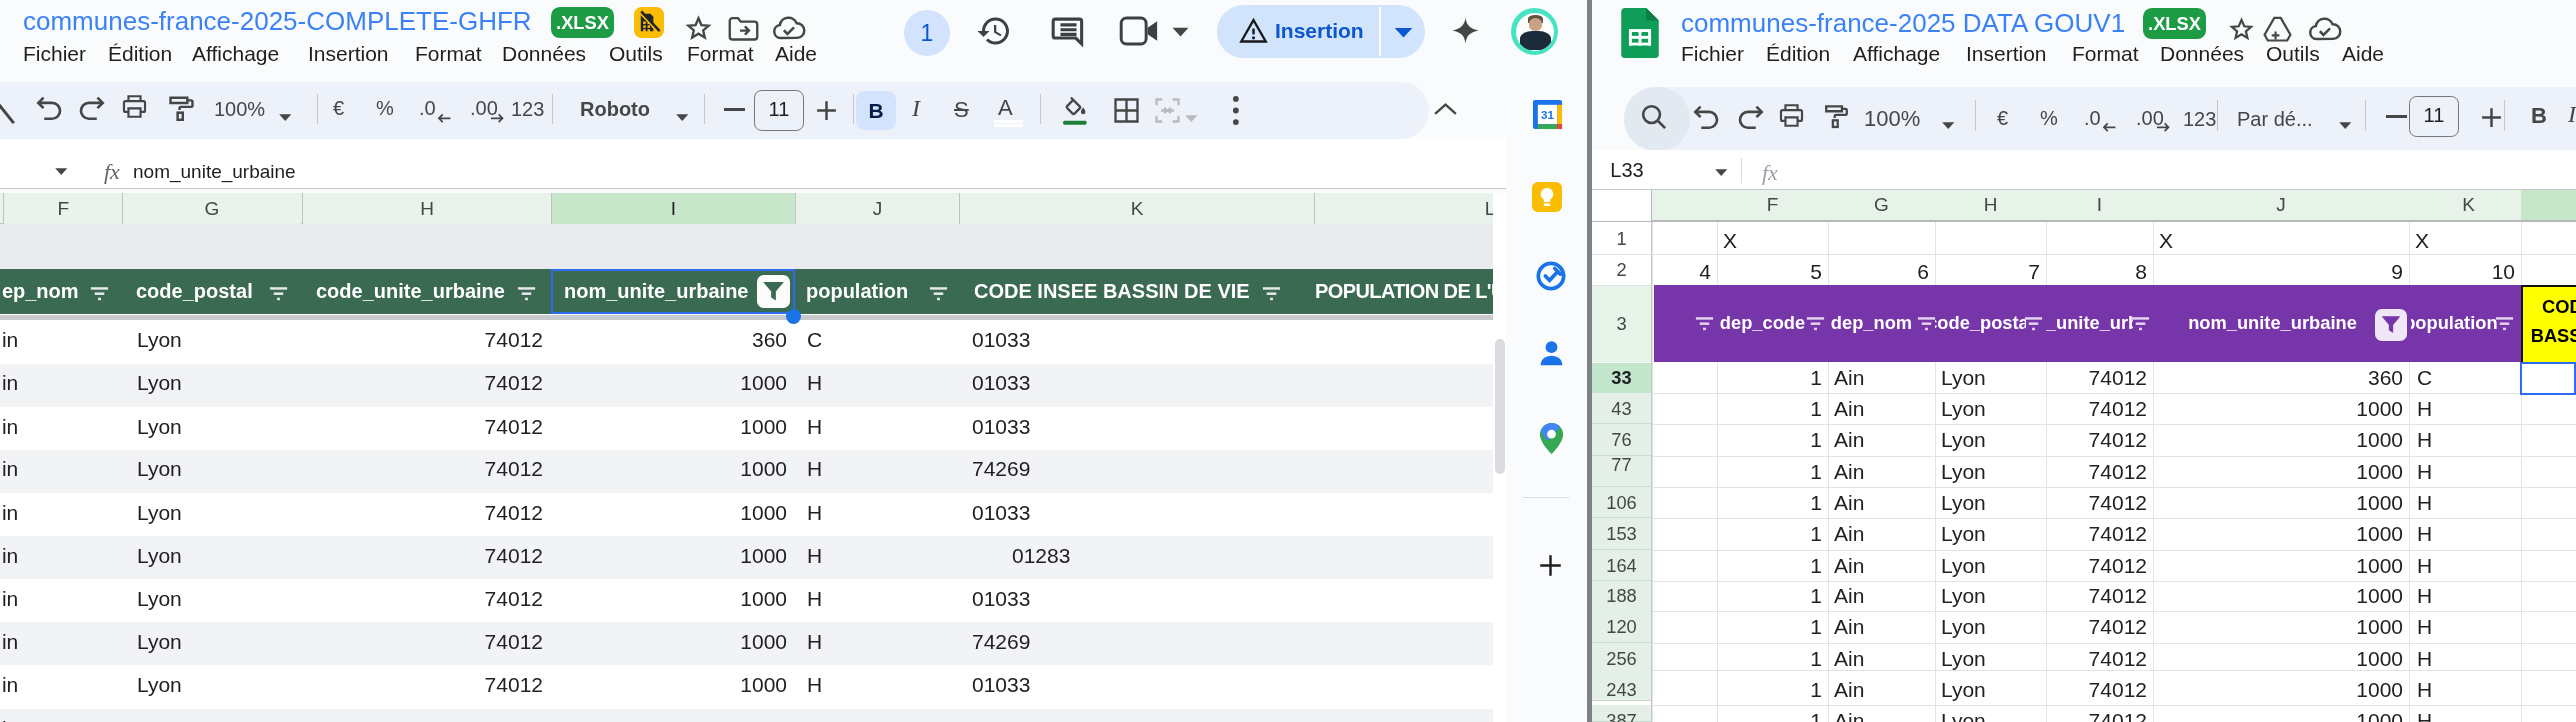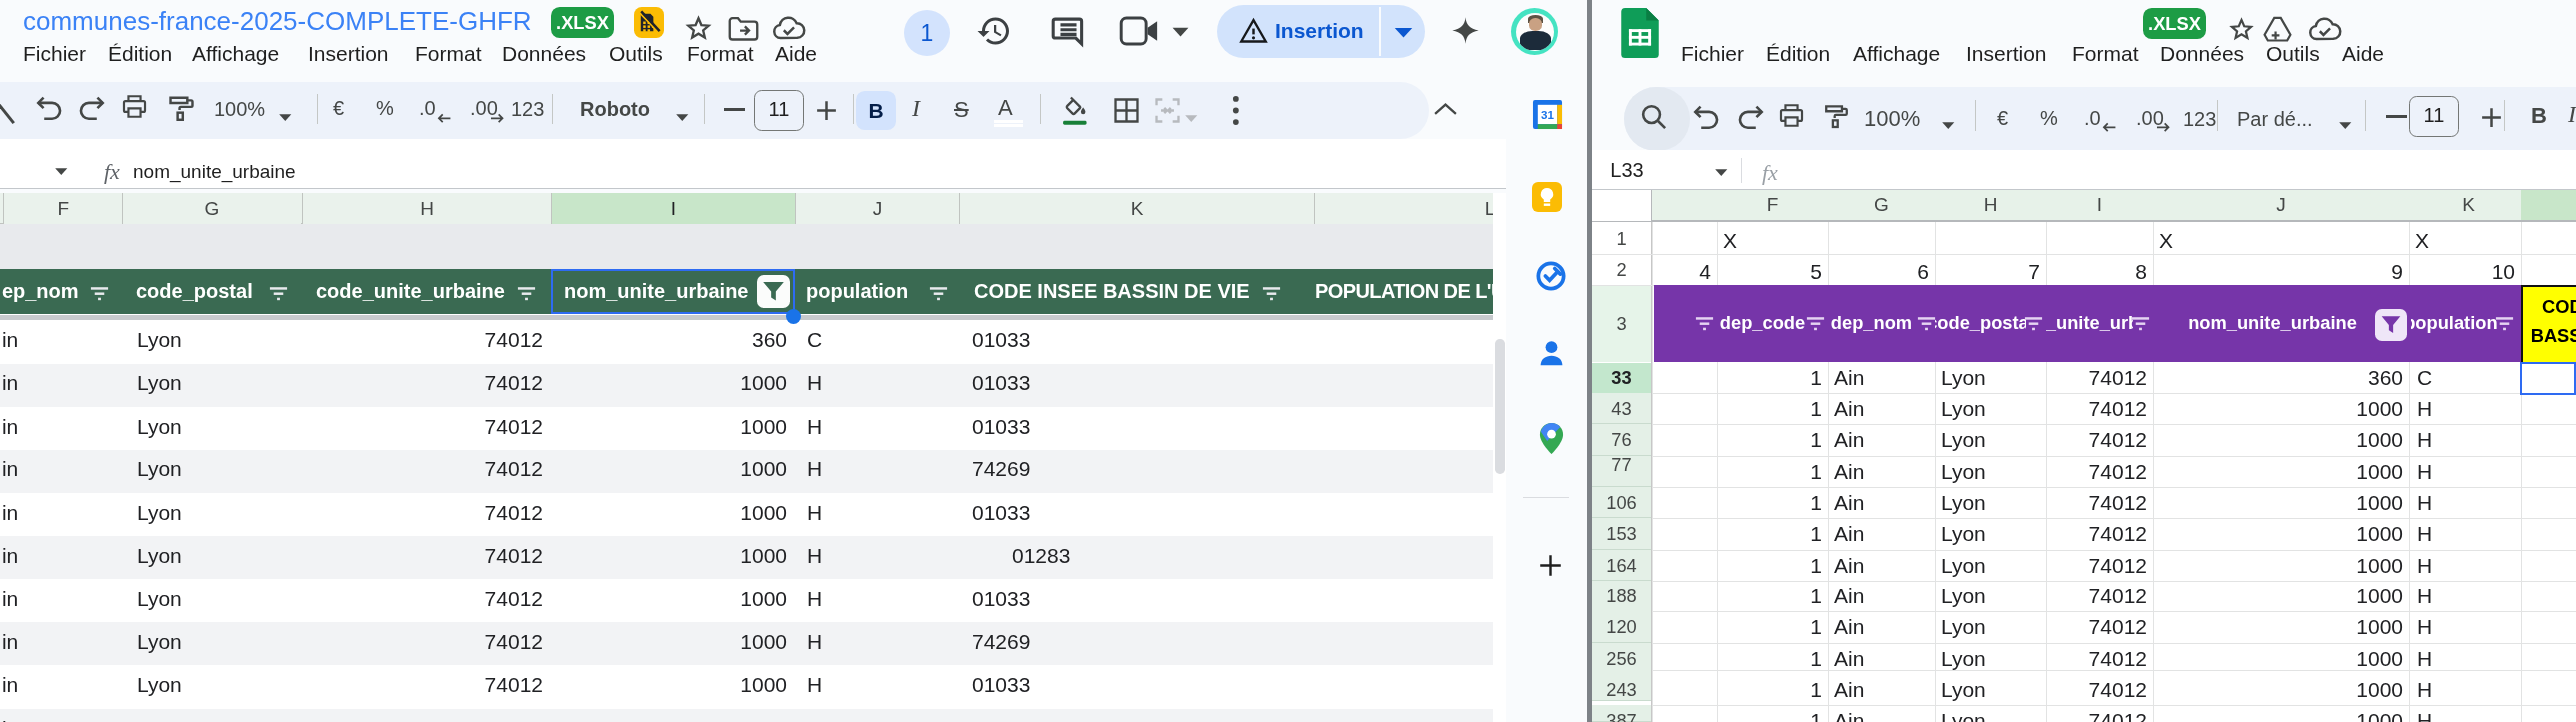--- a/index.html
+++ b/index.html
@@ -391,20 +391,21 @@
         <path d="M26 0l13 13H26z" fill="#0a7e43"></path>
         <g fill="#fff">
           <rect x="8" y="22" width="23" height="3"></rect>
           <rect x="8" y="29" width="23" height="3"></rect>
           <rect x="8" y="36" width="23" height="3"></rect>
           <rect x="8" y="22" width="3" height="17"></rect>
           <rect x="18" y="22" width="3" height="17"></rect>
           <rect x="28" y="22" width="3" height="17"></rect>
         </g>
       </svg>
+    <div class="abs title" style="left:89px; top:7.7px;">communes-france-2025 DATA GOUV1</div>
     <div class="abs badge" style="left:551px; top:7.7px; width:63px; height:31px; line-height:31px; border-radius:8.7px;">.XLSX</div>
     <svg class="abs" style="left:634px; top:13.5px;" width="31" height="31" viewBox="0 0 24 24">
         <path fill="none" stroke="#444746" stroke-width="1.7" d="M12 4.6l2.1 4.9 5.3.4-4 3.5 1.2 5.2L12 15.8l-4.6 2.8 1.2-5.2-4-3.5 5.3-.4z"></path>
       </svg>
     <svg class="abs" style="left:670px; top:13.5px;" width="31" height="31" viewBox="0 0 24 24">
         <path fill="none" stroke="#444746" stroke-width="1.7" d="M9.5 3h5L22 16l-2.5 4.5h-15L2 16z M7.5 16.5h6 M10.5 13.5v6"></path>
       </svg>
     <svg class="abs" style="left:715px; top:15.4px;" width="35" height="29" viewBox="0 0 24 18">
         <path fill="none" stroke="#444746" stroke-width="1.7" d="M6.5 15.5 a 4.5 4.5 0 0 1 -0.4 -8.95 A 6 6 0 0 1 17.6 5.4 a 5 5 0 0 1 0.4 10z"></path>
         <path fill="none" stroke="#444746" stroke-width="1.7" d="M8.8 10.2l2.5 2.5 4.5-4.5"></path>

